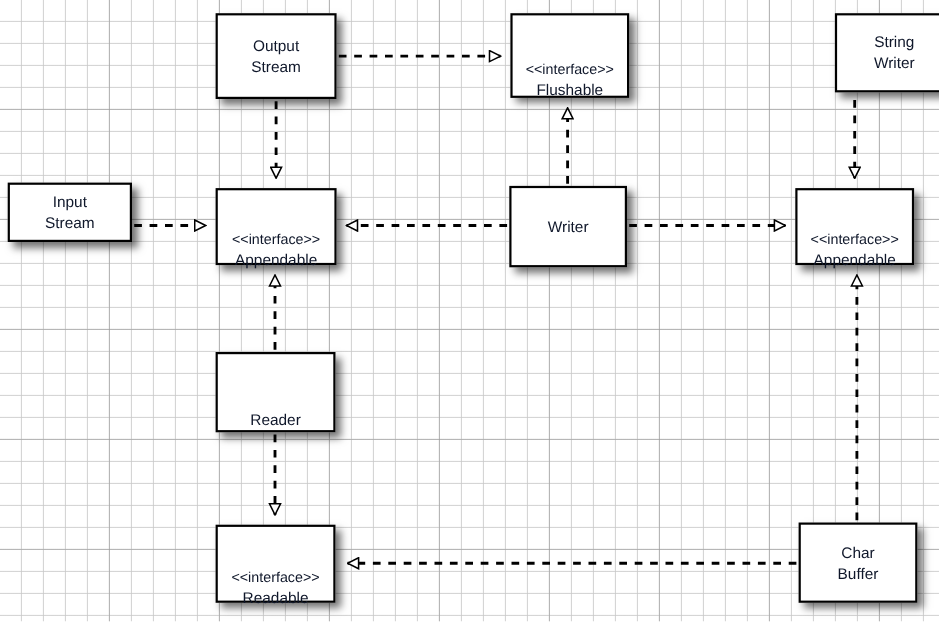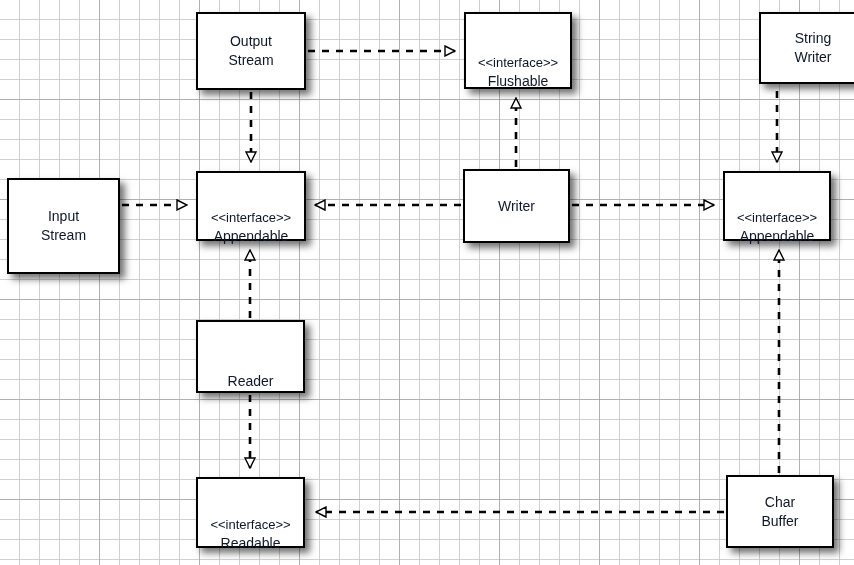--- a/index.html
+++ b/index.html
@@ -80,21 +80,21 @@
       <line x1="516" y1="167" x2="516" y2="98" marker-end="url(#hollow-tri)"></line>
       <line x1="572" y1="205" x2="714" y2="205" marker-end="url(#hollow-tri)"></line>
       <line x1="777" y1="91" x2="777" y2="162" marker-end="url(#hollow-tri)"></line>
       <line x1="250" y1="318" x2="250" y2="250" marker-end="url(#hollow-tri)"></line>
       <line x1="250" y1="395" x2="250" y2="468" marker-end="url(#hollow-tri)"></line>
       <line x1="724" y1="512" x2="316" y2="512" marker-end="url(#hollow-tri)"></line>
       <line x1="779" y1="473" x2="779" y2="250" marker-end="url(#hollow-tri)"></line>
     </g>
   </svg>
 
-  <div class="node" style="left:7px; top:178px; width:113px; height:96px;">
+  <div class="node" style="left:7px; top:166px; width:113px; height:54px;">
     <span class="line">Input</span>
     <span class="line">Stream</span>
   </div>
 
   <div class="node" style="left:196px; top:12px; width:110px; height:78px;">
     <span class="line">Output</span>
     <span class="line">Stream</span>
   </div>
 
   <div class="node" style="left:196px; top:171px; width:110px; height:70px;">

